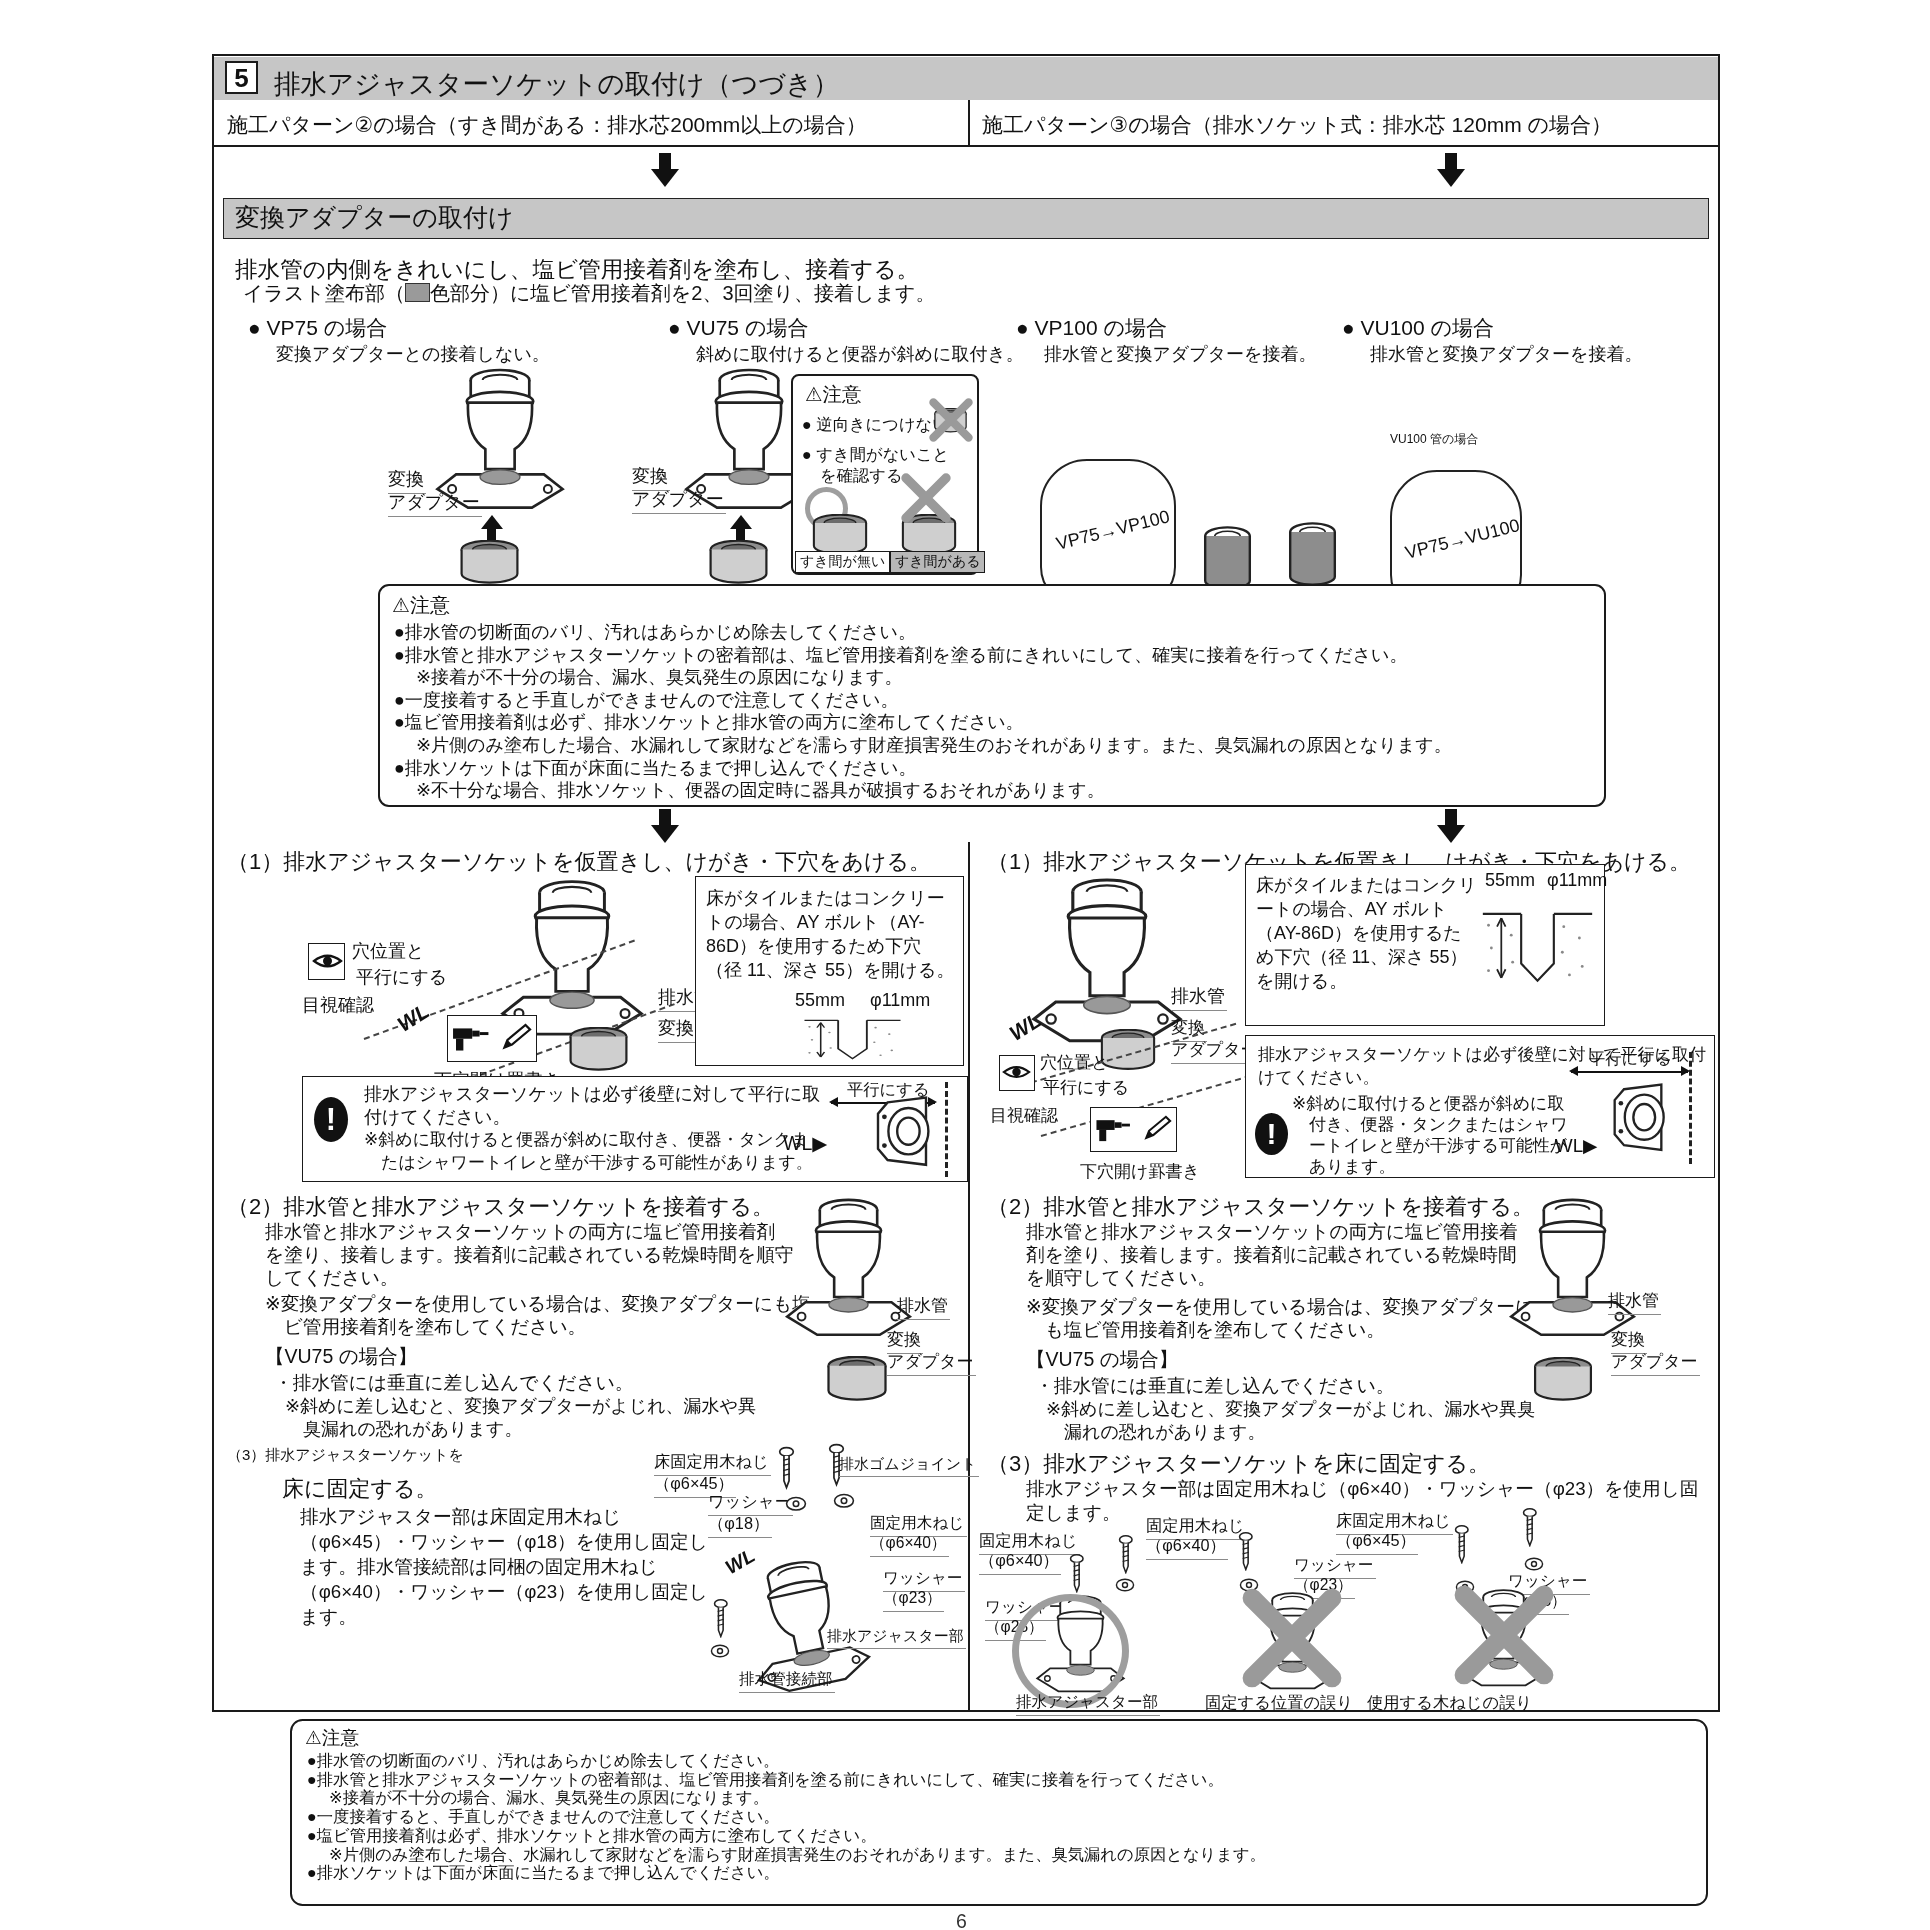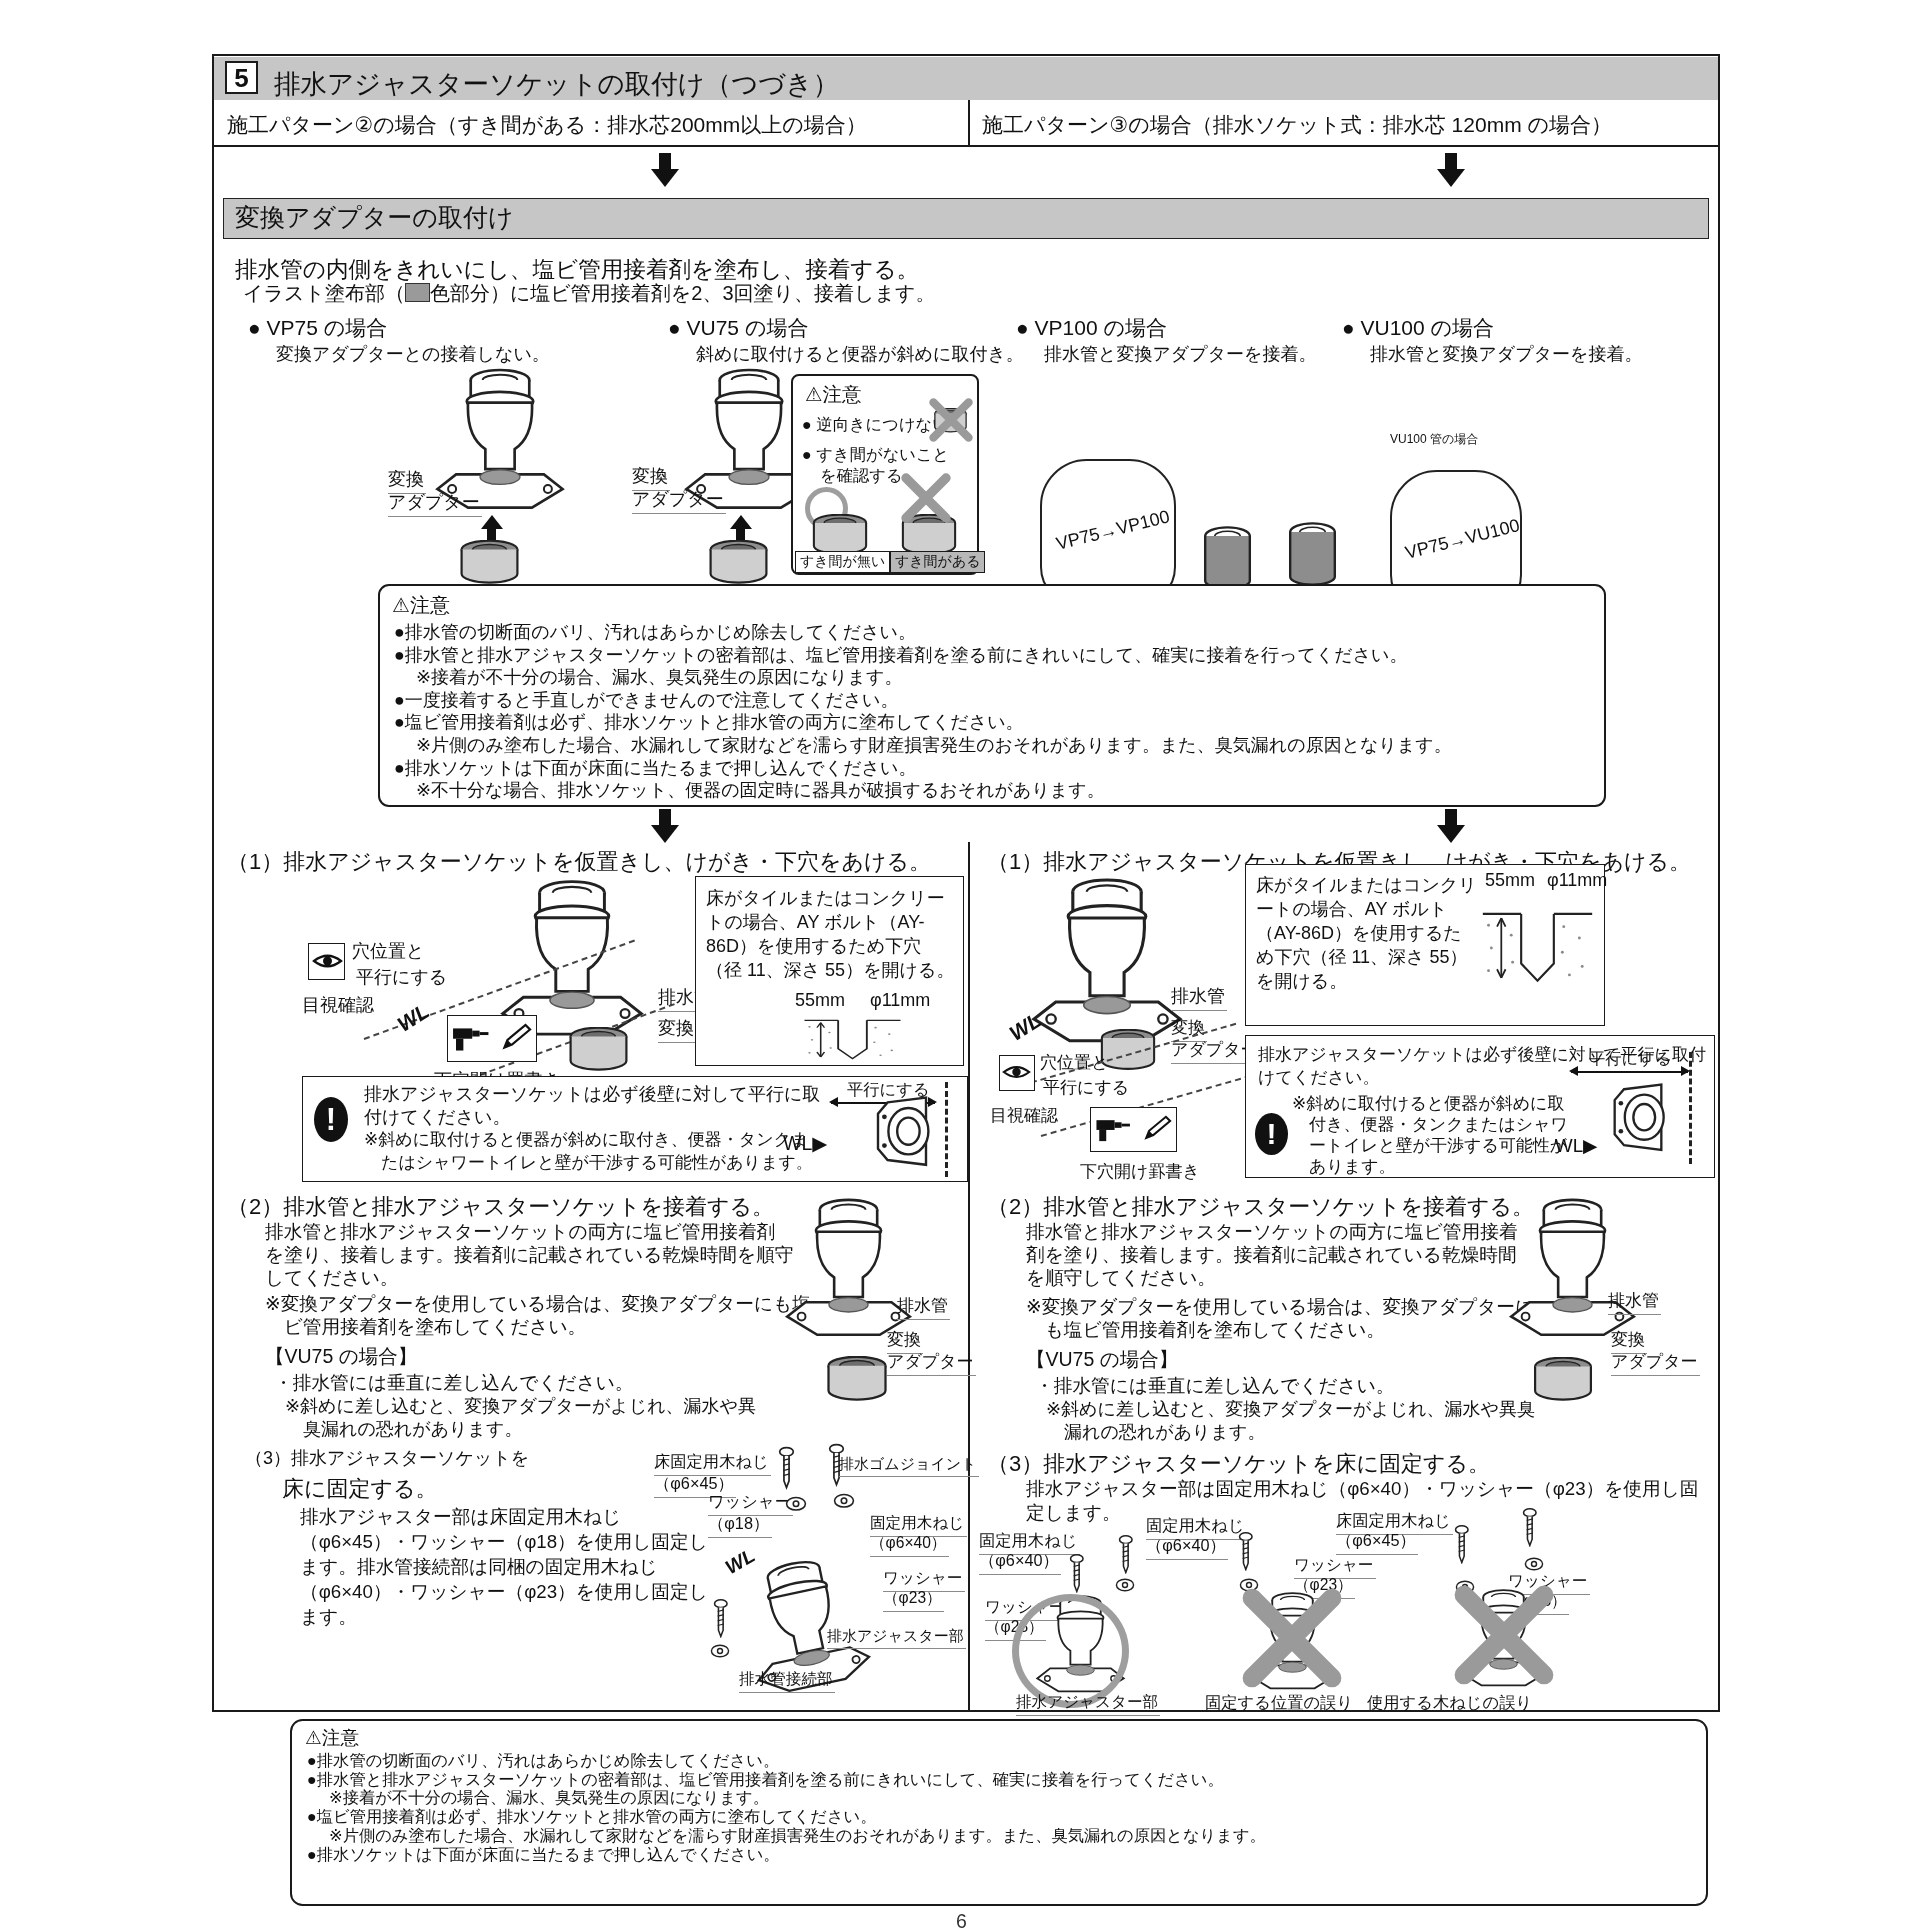--- a/index.html
+++ b/index.html
@@ -306,21 +306,21 @@
 <svg class="a" style="left:783px;top:1194px" width="131" height="146" viewBox="0 0 200 224">
     <use href="#socket"></use>
   </svg>
 <svg class="a" style="left:822px;top:1356px" width="70" height="48" viewBox="0 0 90 64">
     <use href="#adapterc"></use>
   </svg>
 <div class="a u" style="left:897px;top:1294px;font-size:17px">排水管</div>
 <div class="a u" style="left:887px;top:1328px;font-size:17px">変換</div>
 <div class="a u" style="left:887px;top:1350px;font-size:17px">アダプター</div>
 
-<div class="a nw" style="left:245px;top:1446px;font-size:18px">（3）排水アジャスターソケットを</div>
+<div class="a nw" style="left:227px;top:1446px;font-size:15px">（3）排水アジャスターソケットを</div>
 <div class="a nw" style="left:282px;top:1474px;font-size:22px">床に固定する。</div>
 <div class="a" style="left:300px;top:1504px;width:409px;font-size:18.7px;line-height:25px">排水アジャスター部は床固定用木ねじ（φ6×45）・ワッシャー（φ18）を使用し固定します。排水管接続部は同梱の固定用木ねじ（φ6×40）・ワッシャー（φ23）を使用し固定します。</div>
 
 <div class="a u" style="left:654px;top:1451px;font-size:16.3px">床固定用木ねじ</div>
 <div class="a u" style="left:654px;top:1473px;font-size:16.3px">（φ6×45）</div>
 <svg class="a" style="left:778px;top:1446px" width="17" height="44" viewBox="0 0 20 50">
     <use href="#screwg"></use>
   </svg>
 <svg class="a" style="left:828px;top:1443px" width="17" height="44" viewBox="0 0 20 50">
     <use href="#screwg"></use>
@@ -485,19 +485,20 @@
 <div class="a u" style="left:1016px;top:1692px;font-size:15.6px">排水アジャスター部</div>
 <div class="a nw" style="left:1205px;top:1692px;font-size:16.3px">固定する位置の誤り</div>
 <div class="a nw" style="left:1367px;top:1692px;font-size:16.3px">使用する木ねじの誤り</div>
 
 <div class="a rbox" style="left:290px;top:1719px;width:1418px;height:187px;border-radius:12.5px"></div>
 <div class="a nw b" style="left:305px;top:1725px;font-size:18.7px"><span>⚠</span><span>注意</span></div>
 <div class="a" style="left:307px;top:1751px;width:1385px">
   <div class="cl2">●排水管の切断面のバリ、汚れはあらかじめ除去してください。</div>
   <div class="cl2">●排水管と排水アジャスターソケットの密着部は、塩ビ管用接着剤を塗る前にきれいにして、確実に接着を行ってください。</div>
   <div class="cl2 ind">※接着が不十分の場合、漏水、臭気発生の原因になります。</div>
+  <div class="cl2">●一度接着すると、手直しができませんので注意してください。</div>
   <div class="cl2">●塩ビ管用接着剤は必ず、排水ソケットと排水管の両方に塗布してください。</div>
   <div class="cl2 ind">※片側のみ塗布した場合、水漏れして家財などを濡らす財産損害発生のおそれがあります。また、臭気漏れの原因となります。</div>
   <div class="cl2">●排水ソケットは下面が床面に当たるまで押し込んでください。</div>
 </div>
 
 <div class="a nw" style="left:956px;top:1910px;font-size:19.5px;color:#333">6</div>
 
 
 </body></html>

